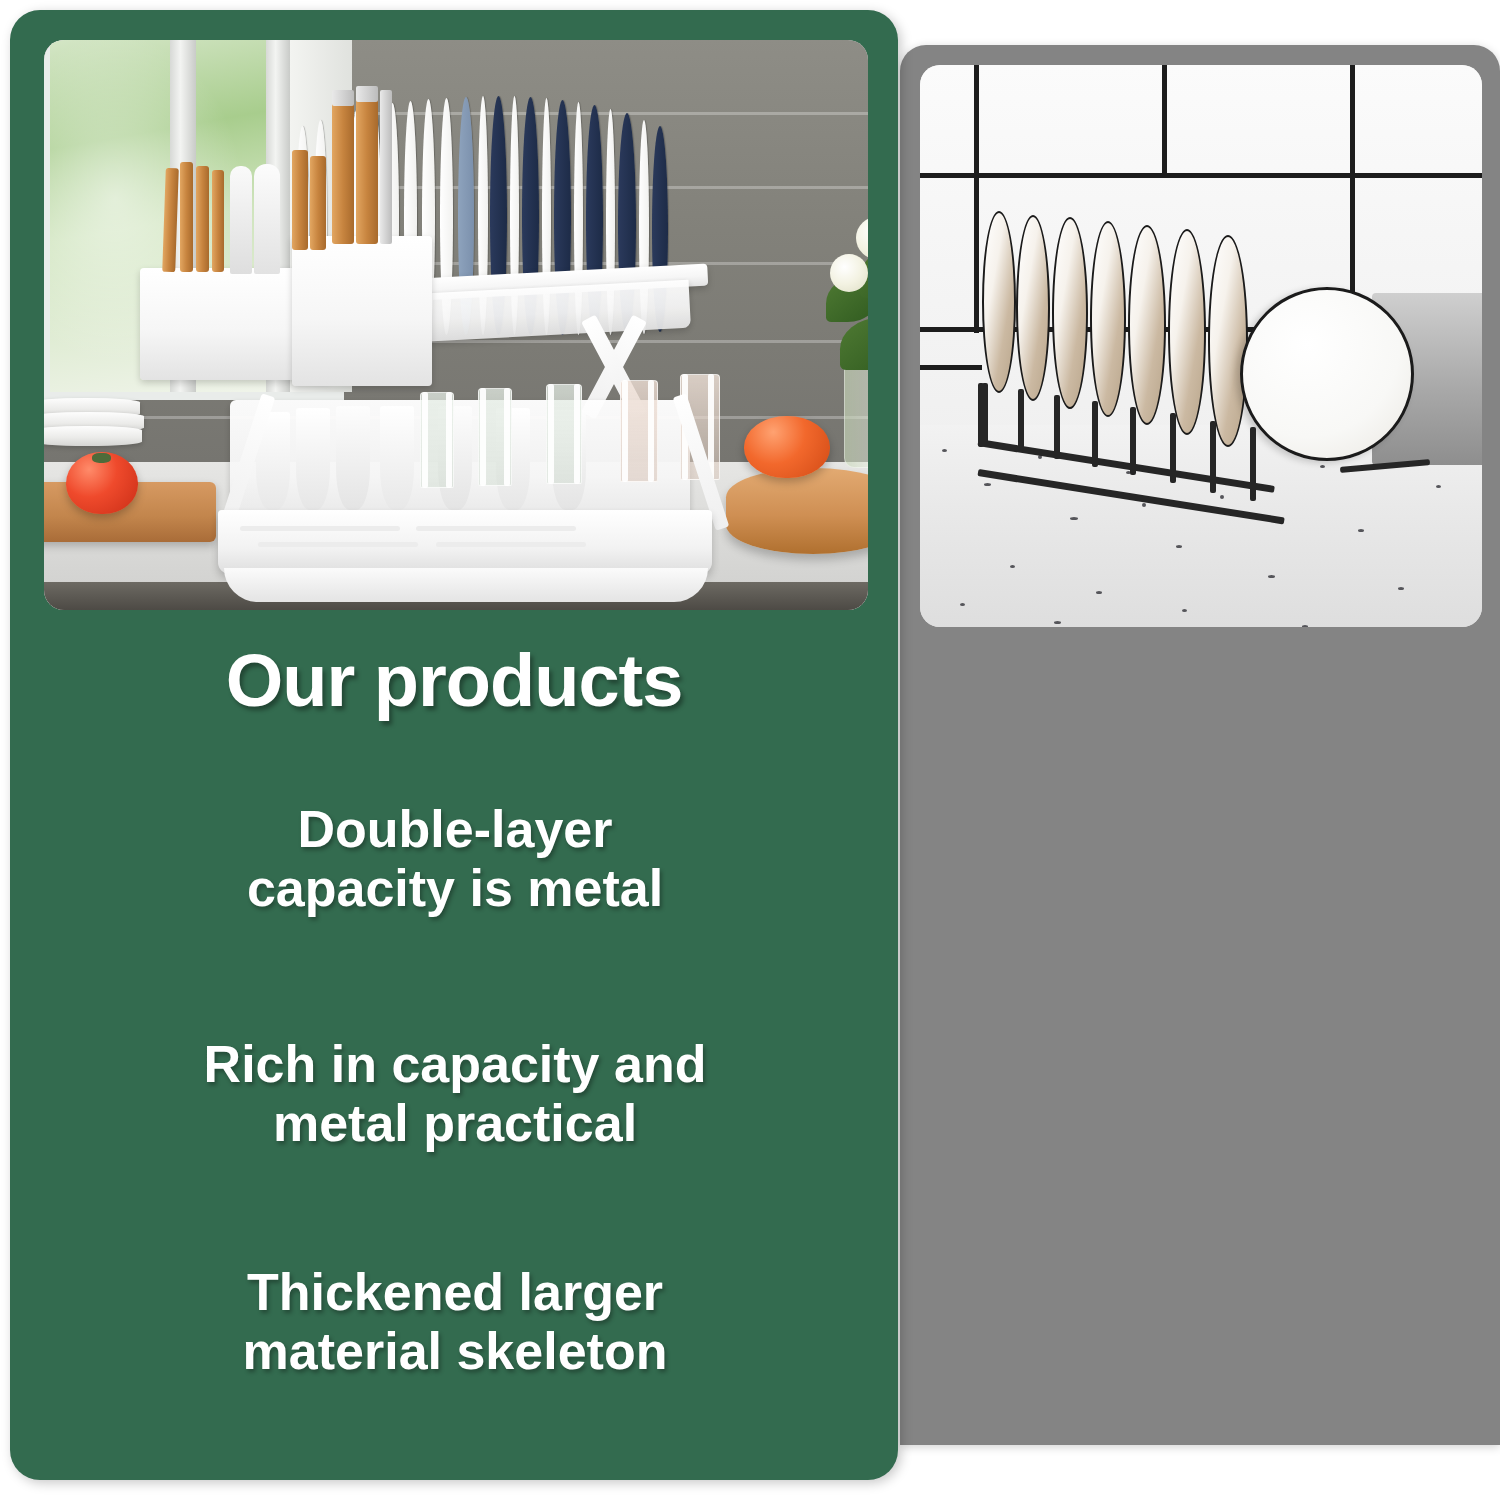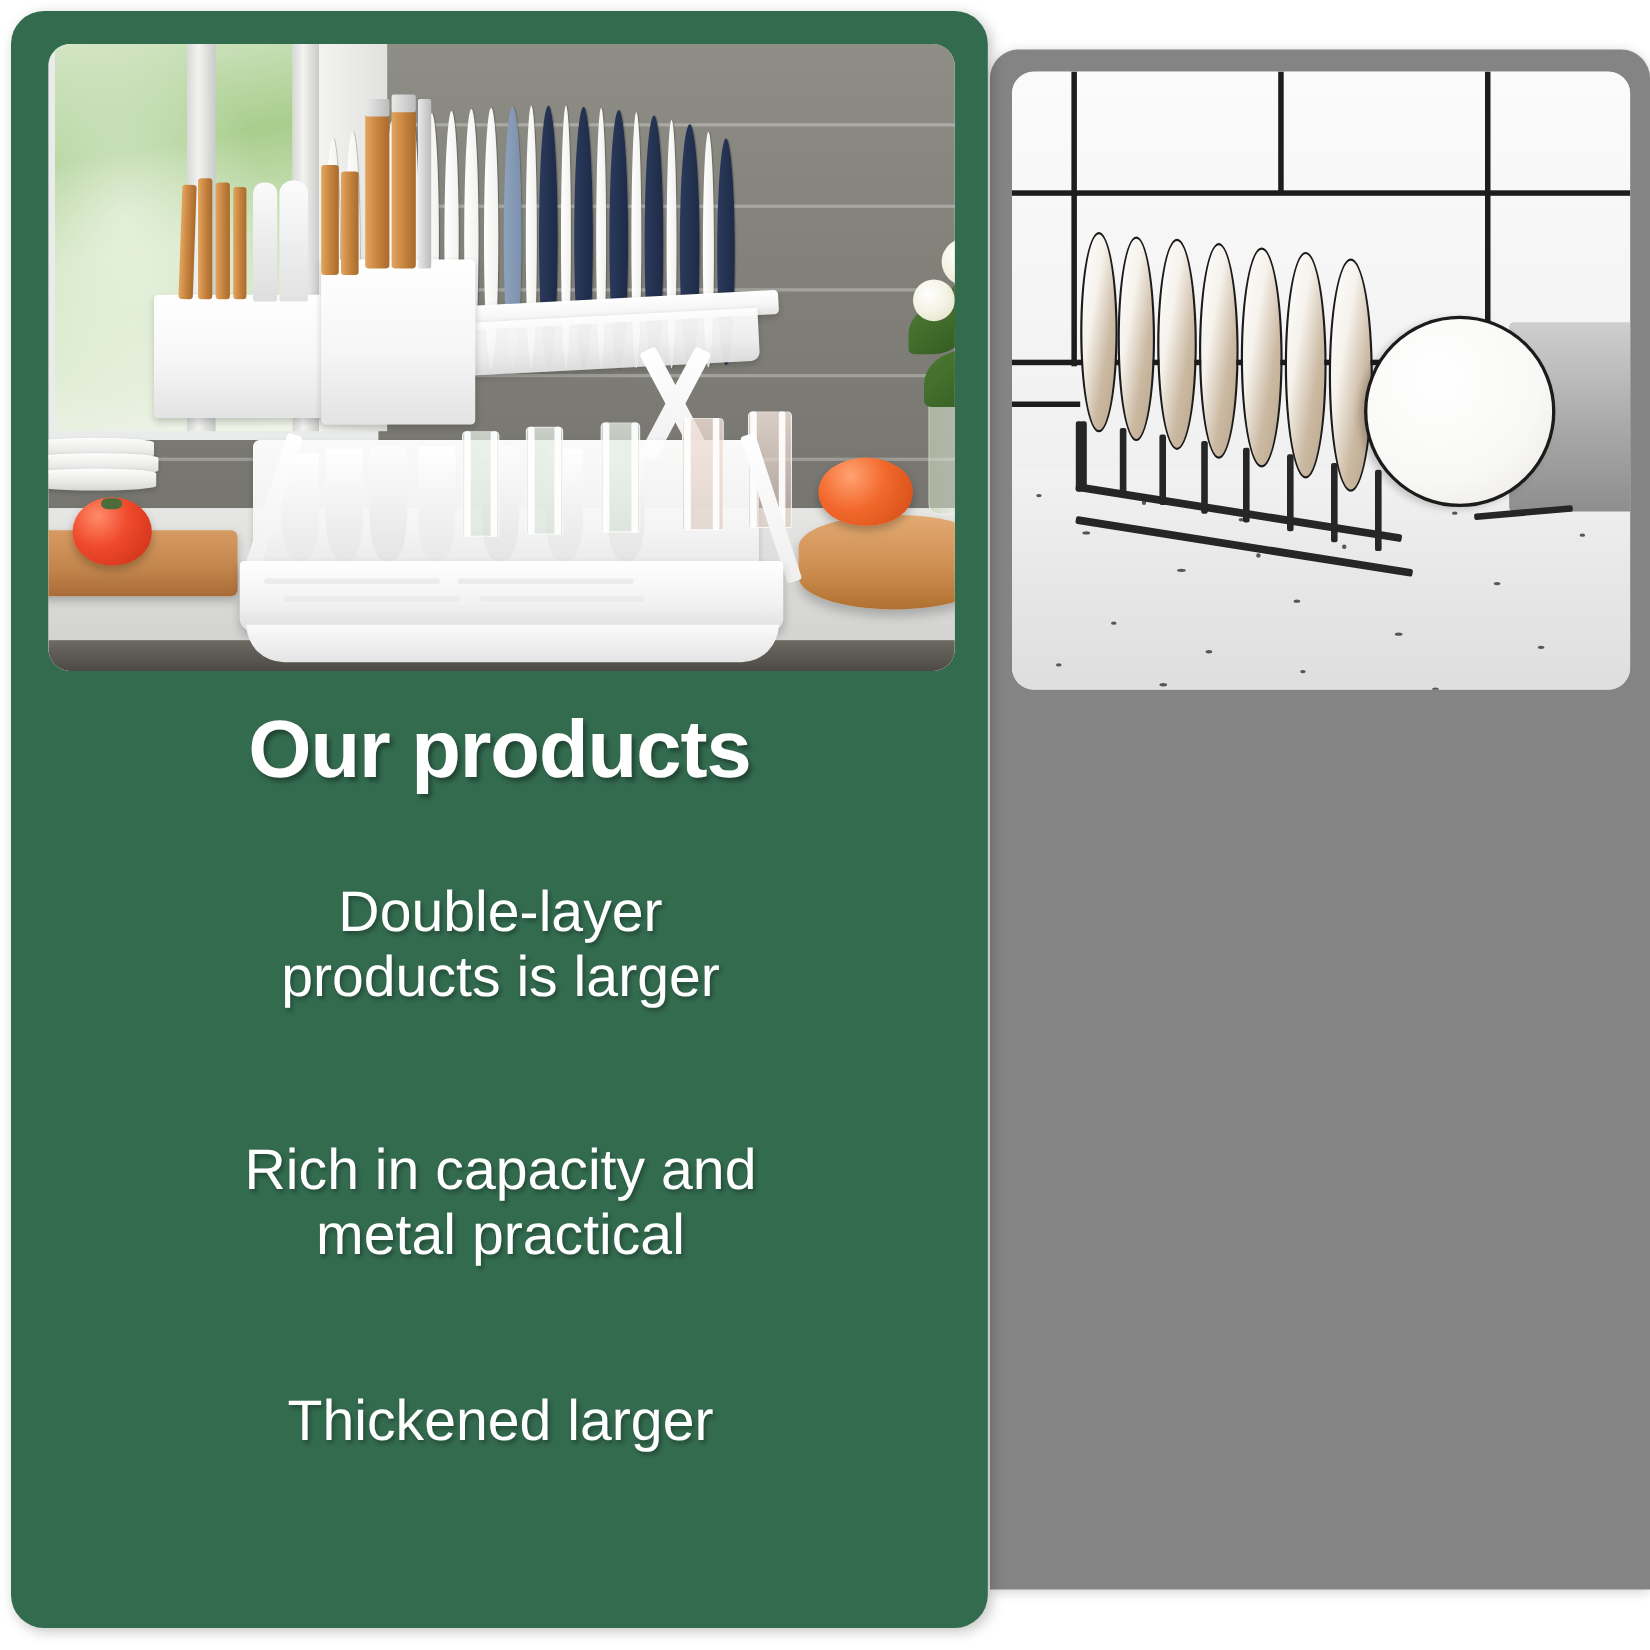--- a/index.html
+++ b/index.html
@@ -178,21 +178,21 @@
     font-weight: 700;
     letter-spacing: -1px;
     text-shadow: 3px 4px 4px rgba(0,0,0,.35);
     white-space: nowrap;
   }
   #head-left  { left: 0; top: 628px; width: 888px; text-align: center; font-size: 74px; }
 
   .bullet {
     position: absolute;
     color: #ffffff;
-    font-weight: 400;
+    font-weight: 700;
     line-height: 1.14;
     text-shadow: 2px 3px 4px rgba(0,0,0,.32);
     text-align: center;
   }
   .bullet.left  { left: 40px; width: 810px; font-size: 52px; }
 
   #lb1 { top: 790px; }
   #lb2 { top: 1025px; }
   #lb3 { top: 1253px; }
 
@@ -401,25 +401,26 @@
       <div class="ph-layer" style="left:372px;top:486px;width:160px;height:5px;background:#ececec;border-radius:3px;"></div>
       <div class="ph-layer" style="left:214px;top:502px;width:160px;height:5px;background:#ececec;border-radius:3px;"></div>
       <div class="ph-layer" style="left:392px;top:502px;width:150px;height:5px;background:#ececec;border-radius:3px;"></div>
       <div class="ph-layer" style="left:180px;top:528px;width:484px;height:34px;background:linear-gradient(180deg,#fbfbfb,#e4e4e4);border-radius:0 0 40px 40px;"></div>
     </div>
 
     <div class="head" id="head-left">Our products</div>
 
     <div class="bullet left" id="lb1">
       <span>Double-layer</span><br>
-      <span>products is larger</span>
+      <span>capacity is metal</span>
     </div>
     <div class="bullet left" id="lb2">
       <span>Rich in capacity and</span><br>
       <span>metal practical</span>
     </div>
     <div class="bullet left" id="lb3">
       <span>Thickened larger</span><br>
+      <span>material skeleton</span>
     </div>
   </div>
 
 
 </div>
 
 </body></html>

